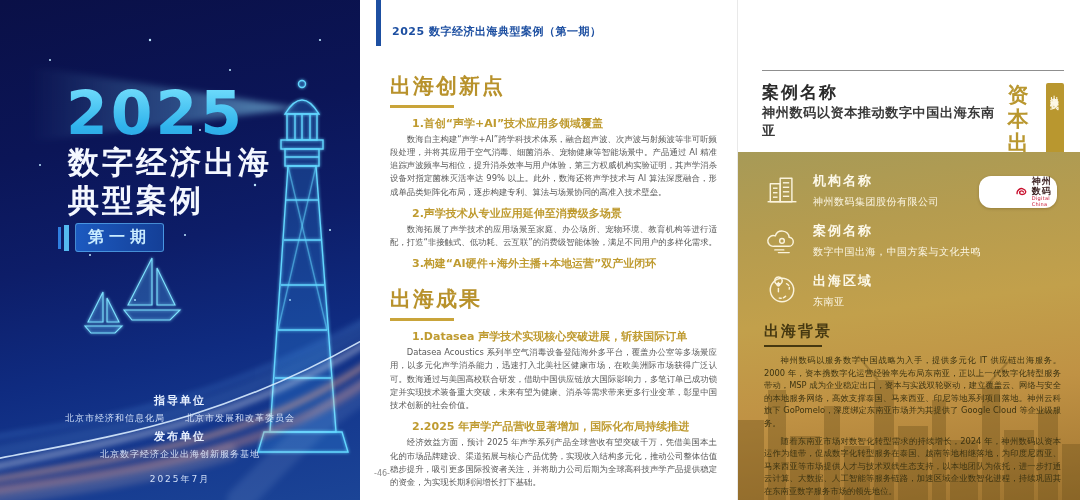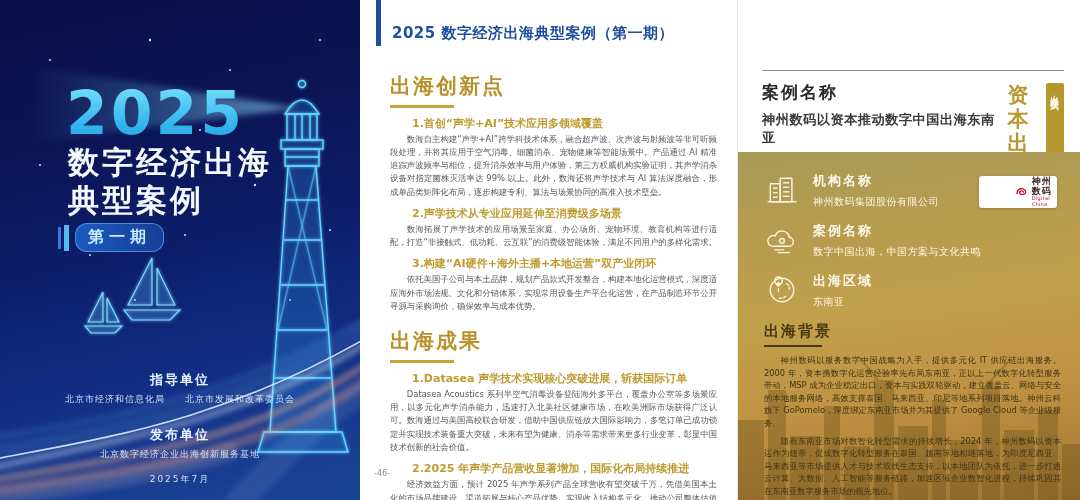--- a/index.html
+++ b/index.html
@@ -15,59 +15,59 @@
     background:linear-gradient(180deg,#7fe6ff 0%,#2fb3ec 70%,#2f9fe0 100%);
     -webkit-background-clip:text; background-clip:text; color:transparent;
     text-shadow:0 0 18px rgba(60,180,255,.0); }
   .cover-title1 { position:absolute; left:68px; top:142px; font-size:31px; font-weight:800; color:#f4f8ff; letter-spacing:3px; }
   .cover-title2 { position:absolute; left:68px; top:180px; font-size:31px; font-weight:800; color:#f4f8ff; letter-spacing:3px; }
   .issue-wrap { position:absolute; left:58px; top:223px; display:flex; align-items:center; gap:3px; }
   .issue-bar1 { width:3px; height:22px; background:#2f7fe0; }
   .issue-bar2 { width:5px; height:26px; background:#54b9ef; }
   .issue-badge { margin-left:3px; padding:3px 12px; font-size:16px; font-weight:700; color:#c9ecff; letter-spacing:5px;
     background:linear-gradient(90deg,#1c5ac0 0%,#143f97 100%);
-    border:1px solid rgba(110,200,255,.55); border-radius:12px; }
+    border:1px solid rgba(110,200,255,.55); border-radius:3px; }
   .cover-footer { position:absolute; left:0; bottom:14px; width:100%; text-align:center; color:#dbe7ff; }
-  .cf-label { font-size:13px; font-weight:700; letter-spacing:2px; margin-top:20px; color:#e8f1ff; }
+  .cf-label { font-size:11px; font-weight:700; letter-spacing:2px; margin-top:4px; color:#e8f1ff; }
   .cf-line  { font-size:9px; margin-top:4px; letter-spacing:1px; color:rgba(223,235,255,.92); }
   .cf-date  { font-size:9px; margin-top:12px; letter-spacing:2px; color:rgba(223,235,255,.92); }
 
   
   .page { position:relative; width:377px; height:500px; flex:0 0 377px; background:#ffffff; overflow:hidden; }
   .page-headbar { position:absolute; left:16px; top:0; width:5px; height:46px; background:#1d4fa1; }
-  .page-header { position:absolute; left:32px; top:24px; font-size:15px; font-weight:700; color:#1d4fa1; letter-spacing:.5px; }
+  .page-header { position:absolute; left:32px; top:24px; font-size:11px; font-weight:700; color:#1d4fa1; letter-spacing:.5px; }
   .page-content { position:absolute; left:30px; right:20px; top:60px; }
   .sec-title { font-size:21px; font-weight:800; color:#b8922c; letter-spacing:2px; margin-top:12px; }
   .sec-underline { width:64px; height:2.5px; background:#c9a43a; margin-top:5px; margin-bottom:8px; }
   .item-head { font-size:11px; font-weight:700; color:#bf9b30; margin-top:7px; margin-bottom:2px; text-indent:2em; }
   .item-body { font-size:8.4px; color:#595959; line-height:1.58; text-align:justify; text-indent:2em; }
   .page-num { position:absolute; left:14px; bottom:22px; font-size:8px; color:#8a8a8a; }
 
   
   .case { position:relative; width:343px; height:500px; flex:0 0 343px; background:#ffffff; overflow:hidden;
     border-left:1px solid #e9e9e9; }
   .case-head-block { position:absolute; left:24px; right:16px; top:70px;
     border-top:1.5px solid #8f8f8f; border-bottom:1.5px solid #8f8f8f;
     padding:10px 0 12px; display:flex; justify-content:space-between; align-items:flex-start; }
   .case-no { font-size:17px; font-weight:800; color:#2b2b2b; letter-spacing:2px; }
-  .case-title { font-size:13.2px; font-weight:700; color:#3a3a3a; margin-top:7px; letter-spacing:.5px; }
+  .case-title { font-size:13.2px; font-weight:700; color:#3a3a3a; letter-spacing:.5px; }
   .mode-wrap { display:flex; gap:4px; align-items:stretch; padding-top:2px; }
   .mode-text { font-size:21px; font-weight:800; color:#b9972f; line-height:1.15; letter-spacing:3px; text-align:center; }
   .mode-badge { writing-mode:vertical-rl; background:#b9972f; color:#fdf8e8; font-size:8.5px;
     letter-spacing:2px; padding:5px 3px; border-radius:2px; font-weight:700; }
   .case-body { position:absolute; left:0; top:152px; width:343px; height:348px; color:#ffffff; overflow:hidden;
     background:linear-gradient(172deg,#a79a57 0%,#b59c4f 22%,#c2a04b 45%,#c09244 68%,#ad8038 88%,#9c732f 100%); }
   .skyline { position:absolute; left:0; bottom:0; width:343px; height:150px; opacity:.38; }
   .case-inner { position:relative; padding:20px 20px 0 26px; }
   .info-row { display:flex; gap:13px; margin-bottom:13px; align-items:flex-start; }
   .info-icon { flex:0 0 36px; height:36px; }
   .info-label { font-size:13px; font-weight:700; letter-spacing:2px; color:#fdf9ea; }
   .info-value { font-size:10px; margin-top:5px; color:#fbf5e2; letter-spacing:.5px; }
   .brand-box { position:absolute; top:24px; right:24px; width:78px; height:32px; background:#ffffff;
-    border-radius:3px; display:flex; align-items:center; justify-content:center; gap:4px;
+    border-radius:12px; display:flex; align-items:center; justify-content:center; gap:4px;
     box-shadow:0 1px 3px rgba(60,40,0,.25);padding-left:36px; }
   .brand-texts { display:flex; flex-direction:column; line-height:1.1; }
   .brand-cn { font-size:9px; font-weight:800; color:#3a2020; letter-spacing:1px; }
   .brand-en { font-size:5px; color:#c8102e; letter-spacing:.3px; }
   .bg-title { font-size:15px; font-weight:800; color:#453811; letter-spacing:2px; margin-top:2px; }
   .bg-underline { width:58px; height:2px; background:#453811; margin-top:4px; margin-bottom:7px; }
   .bg-para { font-size:8.3px; color:#3d3412; line-height:1.52; text-align:justify; text-indent:2em; margin-top:5px; }
 </style>
 </head>
 <body>
@@ -180,21 +180,20 @@
       <div class="sec-title">出海创新点</div>
       <div class="sec-underline"></div>
 
       <div class="item-head">1.首创“声学+AI”技术应用多领域覆盖</div>
       <div class="item-body">数海自主构建“声学+AI”跨学科技术体系，融合超声波、次声波与射频波等非可听频段处理，并将其应用于空气消毒、细菌消杀、宠物健康等智能场景中。产品通过 AI 精准追踪声波频率与相位，提升消杀效率与用户体验，第三方权威机构实验证明，其声学消杀设备对指定菌株灭活率达 99% 以上。此外，数海还将声学技术与 AI 算法深度融合，形成单品类矩阵化布局，逐步构建专利、算法与场景协同的高准入技术壁垒。</div>
 
       <div class="item-head">2.声学技术从专业应用延伸至消费级多场景</div>
       <div class="item-body">数海拓展了声学技术的应用场景至家庭、办公场所、宠物环境、教育机构等进行适配，打造“非接触式、低功耗、云互联”的消费级智能体验，满足不同用户的多样化需求。</div>
 
       <div class="item-head">3.构建“AI硬件+海外主播+本地运营”双产业闭环</div>
-      <div class="item-body">依托美国子公司与本土品牌，规划产品款式开发整合，构建本地化运营模式，深度适应海外市场法规、文化和分销体系，实现常用设备生产平台化运营，在产品制造环节公开寻源与采购询价，确保效率与成本优势。</div>
 
       <div class="sec-title" style="margin-top:14px;">出海成果</div>
       <div class="sec-underline"></div>
 
       <div class="item-head">1.Datasea 声学技术实现核心突破进展，斩获国际订单</div>
       <div class="item-body">Datasea Acoustics 系列半空气消毒设备登陆海外多平台，覆盖办公室等多场景应用，以多元化声学消杀能力，迅速打入北美社区健康市场，在欧美洲际市场获得广泛认可。数海通过与美国高校联合研发，借助中国供应链放大国际影响力，多笔订单已成功锁定并实现技术装备重大突破，未来有望为健康、消杀等需求带来更多行业变革，彰显中国技术创新的社会价值。</div>
 
       <div class="item-head">2.2025 年声学产品营收显著增加，国际化布局持续推进</div>
       <div class="item-body">经济效益方面，预计 2025 年声学系列产品全球营收有望突破千万，凭借美国本土化的市场品牌建设、渠道拓展与核心产品优势，实现收入结构多元化，推动公司整体估值稳步提升，吸引更多国际投资者关注，并将助力公司后期为全球高科技声学产品提供稳定的资金，为实现长期利润增长打下基础。</div>
 

